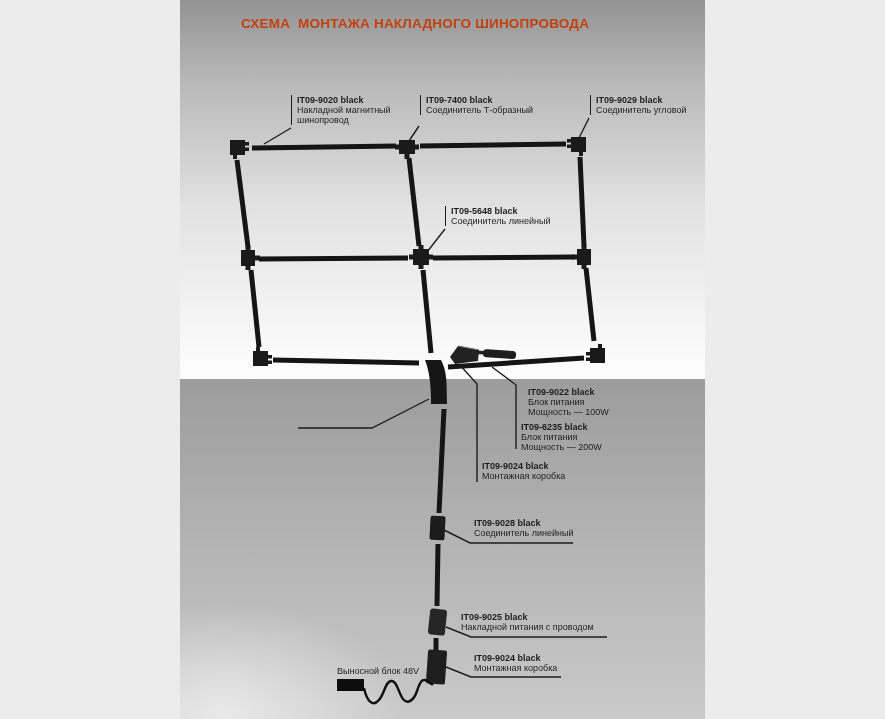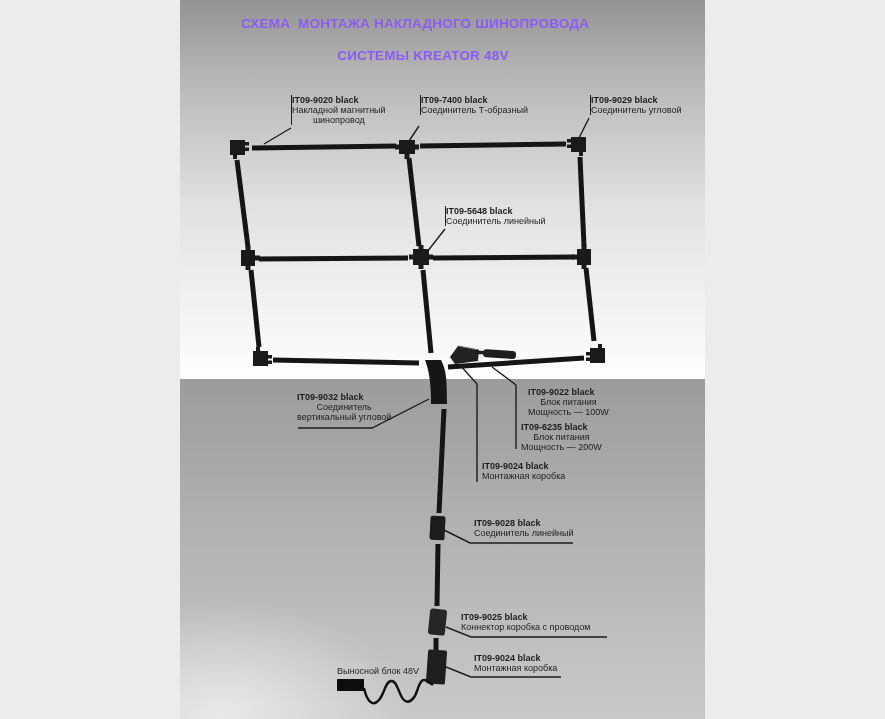--- a/index.html
+++ b/index.html
@@ -7,41 +7,41 @@
   #stage{position:relative;width:885px;height:719px;}
   .margin-strip{position:absolute;top:0;width:180px;height:719px;background:#ececec;}
   #photo{position:absolute;left:180px;top:0;width:525px;height:719px;}
   #photo-top{position:absolute;left:0;top:0;width:525px;height:379px;
     background:linear-gradient(to bottom,#939393 0%,#b9b9b9 22%,#e2e2e2 55%,#fbfbfb 95%,#fdfdfd 100%);}
   #photo-bottom{position:absolute;left:0;top:379px;width:525px;height:340px;
     background:radial-gradient(55% 50% at 8% 98%,rgba(255,255,255,.6) 0%,rgba(255,255,255,0) 65%),
                linear-gradient(to bottom,#9c9c9c 0%,#b2b2b2 45%,#c9c9c9 100%);}
   svg{position:absolute;left:0;top:0;}
   .title{position:absolute;left:180px;top:16px;width:470px;text-align:center;
-    font-size:13.5px;font-weight:bold;color:#8b5cf6;line-height:16px;
+    font-size:13.5px;font-weight:bold;color:#c2410c;line-height:16px;
     letter-spacing:.2px;white-space:pre-wrap;}
   .lbl{position:absolute;font-size:9px;line-height:10px;color:#1d1d1d;white-space:nowrap;}
-  .lbl.barred{border-left:1.5px solid #1d1d1d;}
+  .lbl.barred{border-left:1.5px solid #1d1d1d;padding-left:5px;}
   .lbl .code{font-weight:bold;display:block;}
-  .lbl .ln{display:block;text-align:center;}
+  .lbl .ln{display:block;}
 </style>
 </head>
 <body>
 
 <div id="stage">
   <div class="margin-strip" style="left:0"></div>
   <div class="margin-strip" style="left:705px"></div>
 
   <div id="photo">
     <div id="photo-top"></div>
     <div id="photo-bottom"></div>
   </div>
 
   <div class="title"><span>СХЕМА  МОНТАЖА НАКЛАДНОГО ШИНОПРОВОДА</span><br>
-    <span>СИСТЕМЫ KREATOR 48V</span></div>
+    </div>
 
   <svg width="885" height="719" viewBox="0 0 885 719">
     <defs>
       <g id="corner-icon">
         <rect x="-8" y="-8" width="15" height="15" fill="#1a1a1a"></rect>
         <rect x="6" y="-6" width="5" height="3.5" fill="#1a1a1a"></rect>
         <rect x="6" y="-0.5" width="5" height="3.5" fill="#1a1a1a"></rect>
         <rect x="-5" y="6" width="4" height="5" fill="#1a1a1a"></rect>
       </g>
       <g id="t-icon">
@@ -136,25 +136,20 @@
   <div class="lbl barred" style="left:590px;top:95px">
     <span class="code">IT09-9029 black</span>
     <span class="ln">Соединитель угловой</span>
   </div>
 
   <div class="lbl barred" style="left:445px;top:206px">
     <span class="code">IT09-5648 black</span>
     <span class="ln">Соединитель линейный</span>
   </div>
 
-  <div class="lbl" style="left:297px;top:392px">
-    <span class="code">IT09-9032 black</span>
-    <span class="ln">Соединитель</span>
-    <span class="ln">вертикальный угловой</span>
-  </div>
 
   <div class="lbl" style="left:528px;top:387px">
     <span class="code">IT09-9022 black</span>
     <span class="ln">Блок питания</span>
     <span class="ln">Мощность — 100W</span>
   </div>
 
   <div class="lbl" style="left:521px;top:422px">
     <span class="code">IT09-6235 black</span>
     <span class="ln">Блок питания</span>
@@ -166,21 +161,21 @@
     <span class="ln">Монтажная коробка</span>
   </div>
 
   <div class="lbl" style="left:474px;top:518px">
     <span class="code">IT09-9028 black</span>
     <span class="ln">Соединитель линейный</span>
   </div>
 
   <div class="lbl" style="left:461px;top:612px">
     <span class="code">IT09-9025 black</span>
-    <span class="ln">Коннектор коробка с проводом</span>
+    <span class="ln">Накладной питания с проводом</span>
   </div>
 
   <div class="lbl" style="left:474px;top:653px">
     <span class="code">IT09-9024 black</span>
     <span class="ln">Монтажная коробка</span>
   </div>
 
   <div class="lbl" style="left:337px;top:666px">
     <span class="ln">Выносной блок 48V</span>
   </div>

